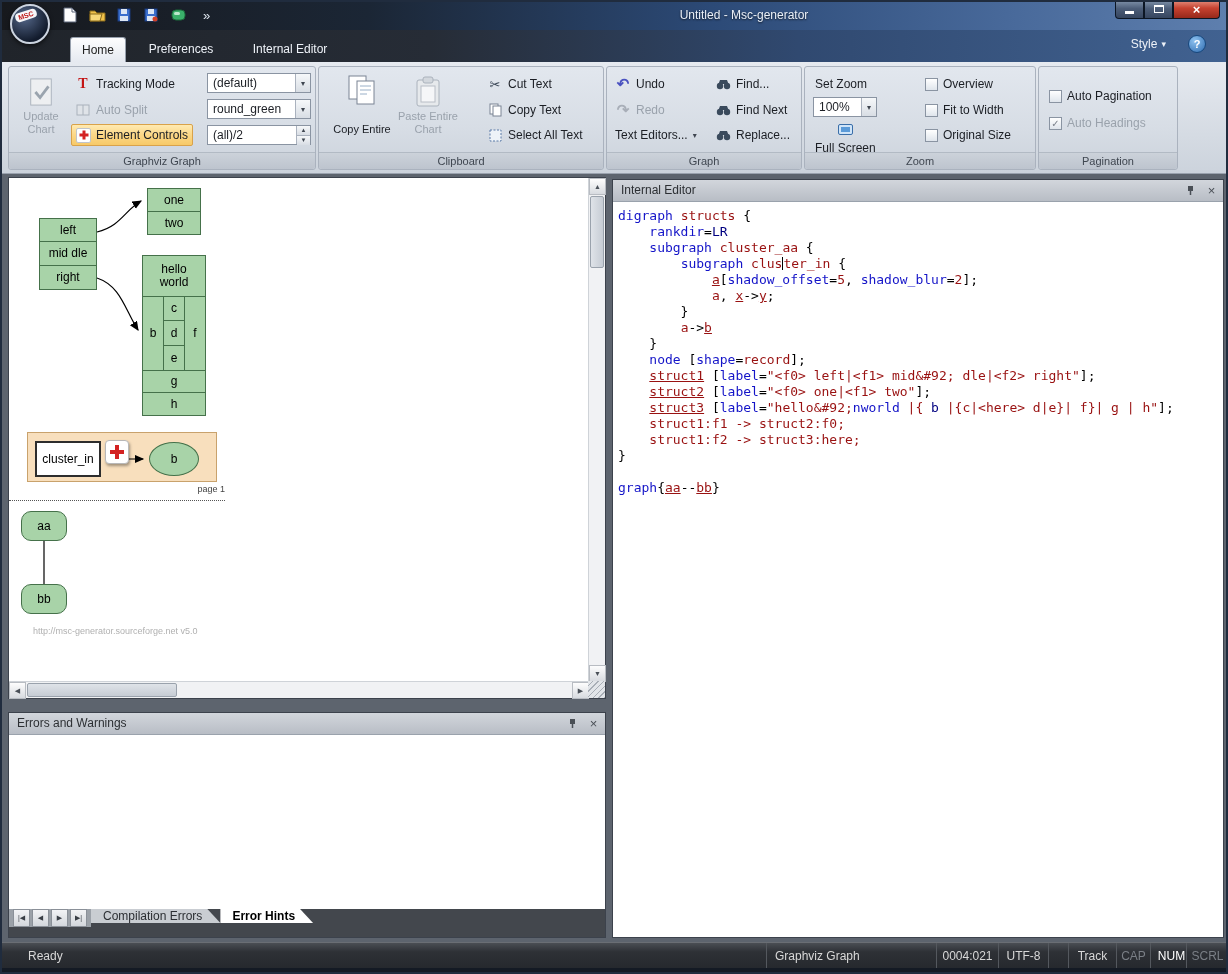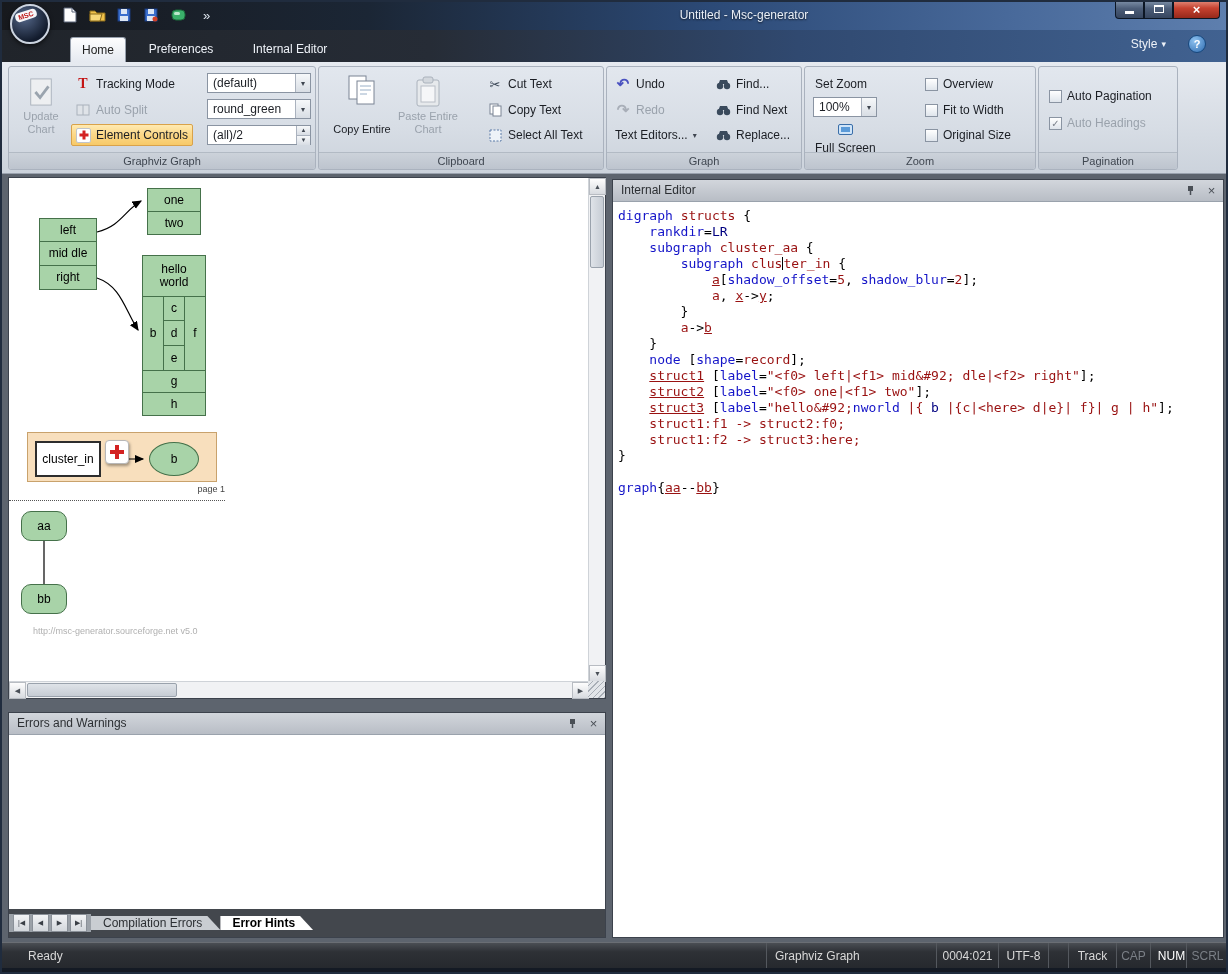--- a/index.html
+++ b/index.html
@@ -112,21 +112,21 @@
   #scorner { position:absolute; right:0; bottom:0; width:17px; height:17px; background:#e2e5e9;
     background-image:repeating-linear-gradient(135deg,#e2e5e9 0 3px,#a8aeb6 3px 4px); }
 
   
   #errorspanel { position:absolute; left:8px; top:538px; width:598px; height:226px; background:#fff; border:1px solid #3c424c; }
   .paneltitle { position:absolute; left:0; top:0; right:0; height:22px; background:linear-gradient(#d2d6dc,#b8bdc5);
     border-bottom:1px solid #9aa2ac; font-size:12px; color:#2c2f33; line-height:21px; padding-left:8px; }
   .paneltools { position:absolute; right:4px; top:3px; display:flex; gap:6px; align-items:center; }
   .ptool { width:15px; height:15px; display:flex; align-items:center; justify-content:center; color:#4a4f56; font-size:13px; }
   #errorsbody { position:absolute; left:0; top:22px; width:596px; height:174px; background:#fff; }
-  #errorstrip { position:absolute; left:0; bottom:0; width:596px; height:28px; background:#43474d; display:flex; align-items:center; }
+  #errorstrip { position:absolute; left:0; bottom:0; width:596px; height:28px; background:#43474d; display:flex; align-items:flex-start; }
   .navbtns { display:flex; align-items:center; gap:2px; padding:0 4px; background:#9ba1a8; }
   .navbtn { width:17px; height:18px; background:linear-gradient(#f2f3f5,#d3d7dc); border:1px solid #8a9098;
     font-size:7px; color:#3a3f46; display:flex; align-items:center; justify-content:center; }
   .btab { display:flex; align-items:center; padding:0 18px 0 12px; font-size:12px; color:#2c2f33;
     background:#c9cdd2; clip-path:polygon(0 0, calc(100% - 13px) 0, 100% 100%, 0 100%); }
   .btab.active { background:#fff; font-weight:bold; color:#000; }
 
   
   #editorpanel { position:absolute; left:612px; top:5px; width:612px; height:759px; background:#fff; border:1px solid #3c424c; }
   #editorbody { position:absolute; left:0; top:22px; width:610px; height:735px; background:#fff; overflow:hidden; padding:6px 0 0 5px; }

